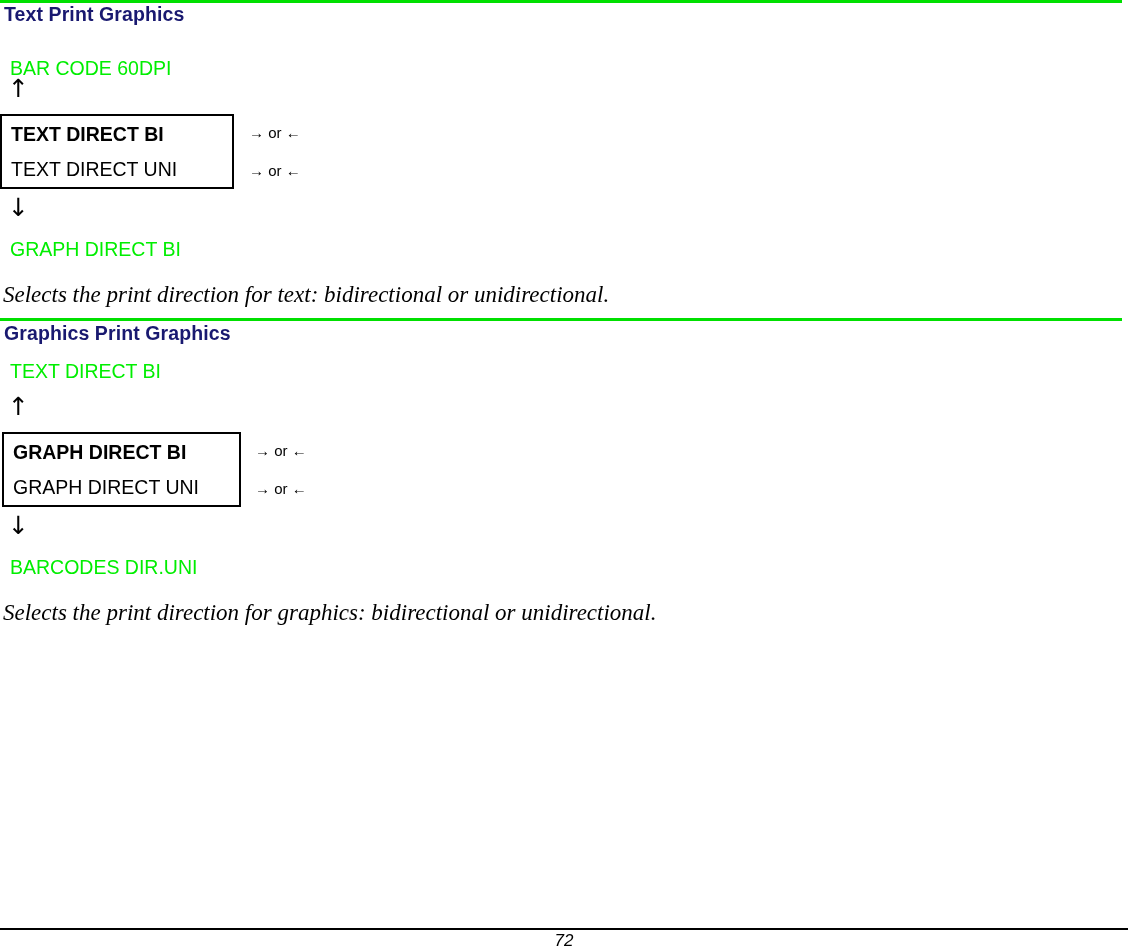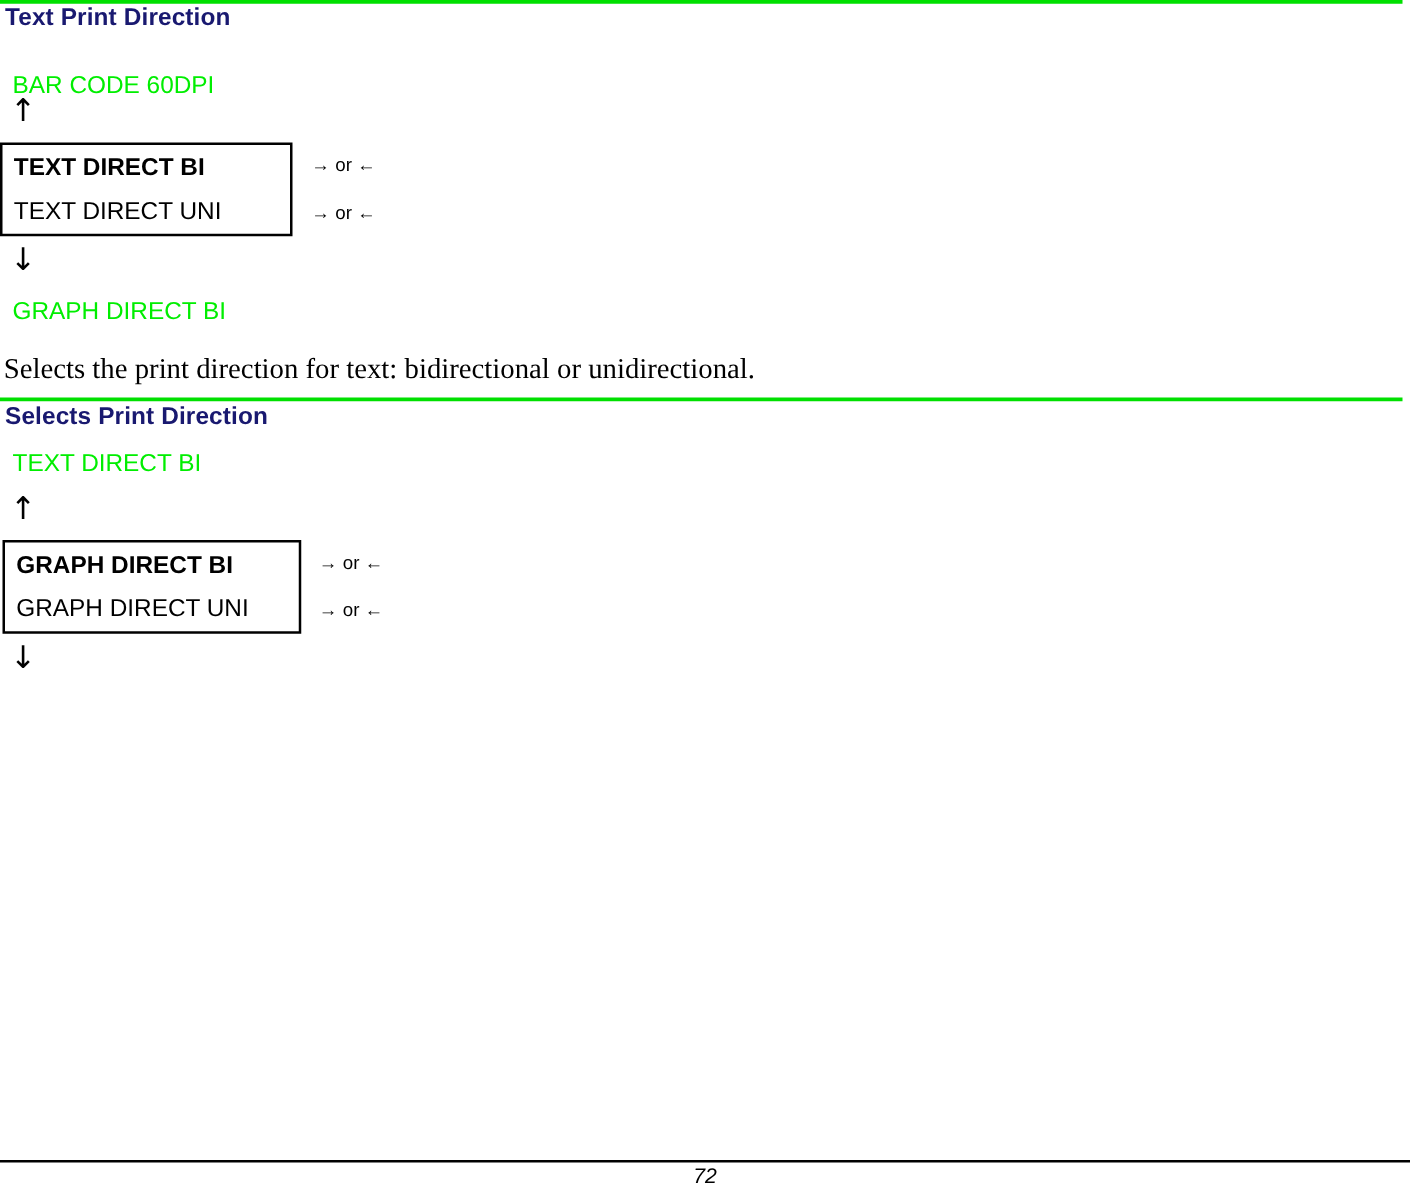--- a/index.html
+++ b/index.html
@@ -92,20 +92,21 @@
   }
 
   
   .body-text {
     position: absolute;
     left: 3px;
     font-family: "Liberation Serif", serif;
     font-size: 23px;
     color: #000000;
     white-space: nowrap;
+    font-style: italic;
   }
   #desc-text     { top: 282px; }
   #desc-graphics { top: 600px; }
 
   
   #footer-rule {
     position: absolute;
     left: 0;
     top: 928px;
     width: 1128px;
@@ -124,21 +125,21 @@
     font-style: italic;
   }
 </style>
 </head>
 <body>
 
 <div class="page">
 
   <div class="rule-green" id="rule-top"></div>
 
-  <div class="section-heading" id="heading-text">Text Print Direction</div>
+  <div class="section-heading" id="heading-text">Text Print Graphics</div>
 
   <div class="menu-label" style="left:10px; top:42px;margin-top:15px;">BAR CODE 60DPI</div>
 
   <div class="nav-arrow" style="left:8px; top:76px;">↑</div>
 
   <div class="option-box" style="left:0px; top:114px; width:234px; height:75px;">
     <div class="option-row selected" style="margin-top:7px;">TEXT DIRECT BI</div>
     <div class="option-row" style="margin-top:12px;">TEXT DIRECT UNI</div>
   </div>
 
@@ -146,34 +147,36 @@
   <div class="key-hint" style="left:249px; top:162px;">→ or ←</div>
 
   <div class="nav-arrow" style="left:8px; top:195px;">↓</div>
 
   <div class="menu-label" style="left:10px; top:238px;">GRAPH DIRECT BI</div>
 
   <div class="body-text" id="desc-text">Selects the print direction for text: bidirectional or unidirectional.</div>
 
   <div class="rule-green" id="rule-mid"></div>
 
-  <div class="section-heading" id="heading-graphics">Selects Print Direction</div>
+  <div class="section-heading" id="heading-graphics">Graphics Print Graphics</div>
 
   <div class="menu-label" style="left:10px; top:360px;">TEXT DIRECT BI</div>
 
   <div class="nav-arrow" style="left:8px; top:394px;">↑</div>
 
   <div class="option-box" style="left:2px; top:432px; width:239px; height:75px;">
     <div class="option-row selected" style="margin-top:7px;">GRAPH DIRECT BI</div>
     <div class="option-row" style="margin-top:12px;">GRAPH DIRECT UNI</div>
   </div>
 
   <div class="key-hint" style="left:255px; top:442px;">→ or ←</div>
   <div class="key-hint" style="left:255px; top:480px;">→ or ←</div>
 
   <div class="nav-arrow" style="left:8px; top:513px;">↓</div>
 
+  <div class="menu-label" style="left:10px; top:556px;">BARCODES DIR.UNI</div>
 
+  <div class="body-text" id="desc-graphics">Selects the print direction for graphics: bidirectional or unidirectional.</div>
 
   <div id="footer-rule"></div>
   <div id="page-number">72</div>
 
 </div>
 
 </body></html>

